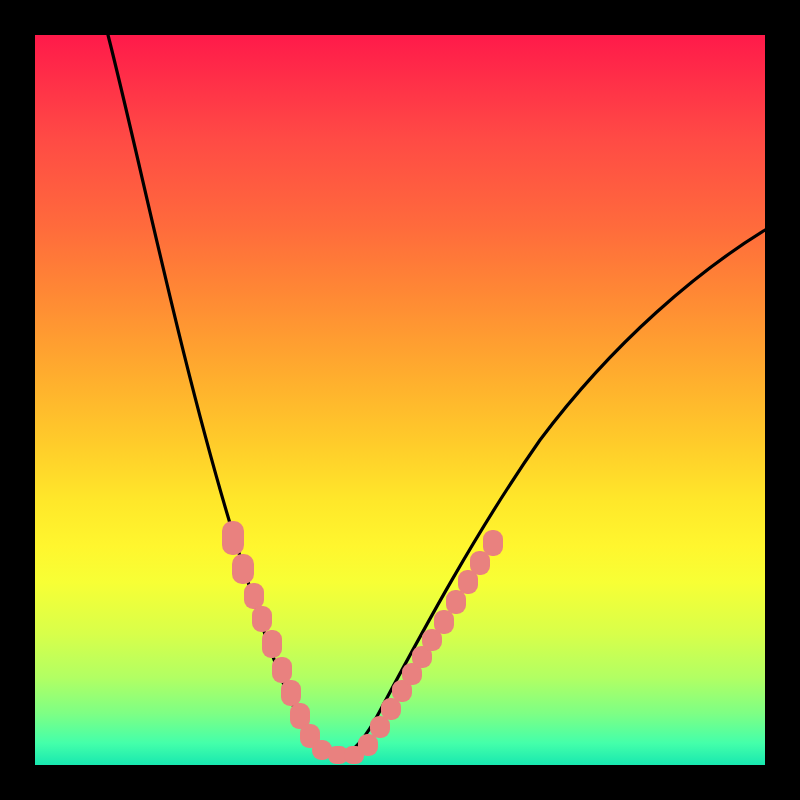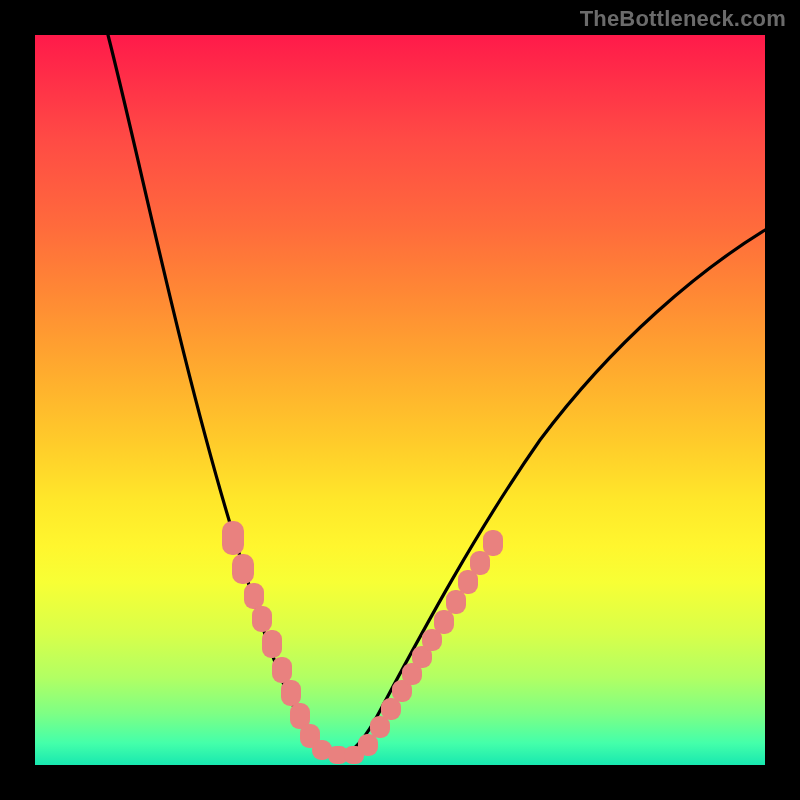--- a/index.html
+++ b/index.html
@@ -99,14 +99,13 @@
       <rect x="412" y="646" width="20" height="22" rx="9"></rect>
       <rect x="422" y="629" width="20" height="22" rx="9"></rect>
       <rect x="434" y="610" width="20" height="24" rx="9"></rect>
       <rect x="446" y="590" width="20" height="24" rx="9"></rect>
       <rect x="458" y="570" width="20" height="24" rx="9"></rect>
       <rect x="470" y="551" width="20" height="24" rx="9"></rect>
       <rect x="483" y="530" width="20" height="26" rx="9"></rect>
     </g>
   </svg>
 
-  <div class="watermark">TheBottleneck.com</div>
 </div>
 
 </body></html>

